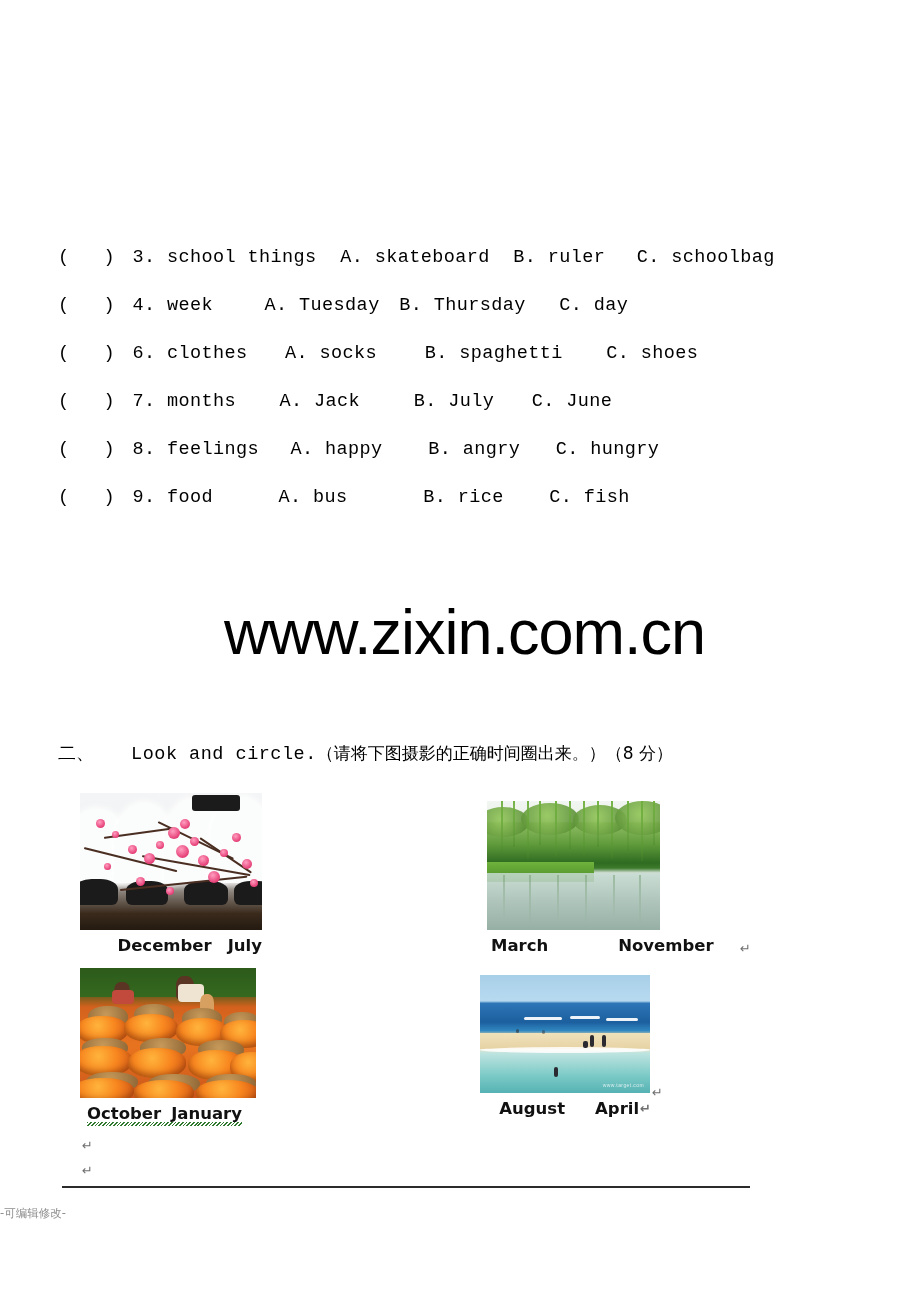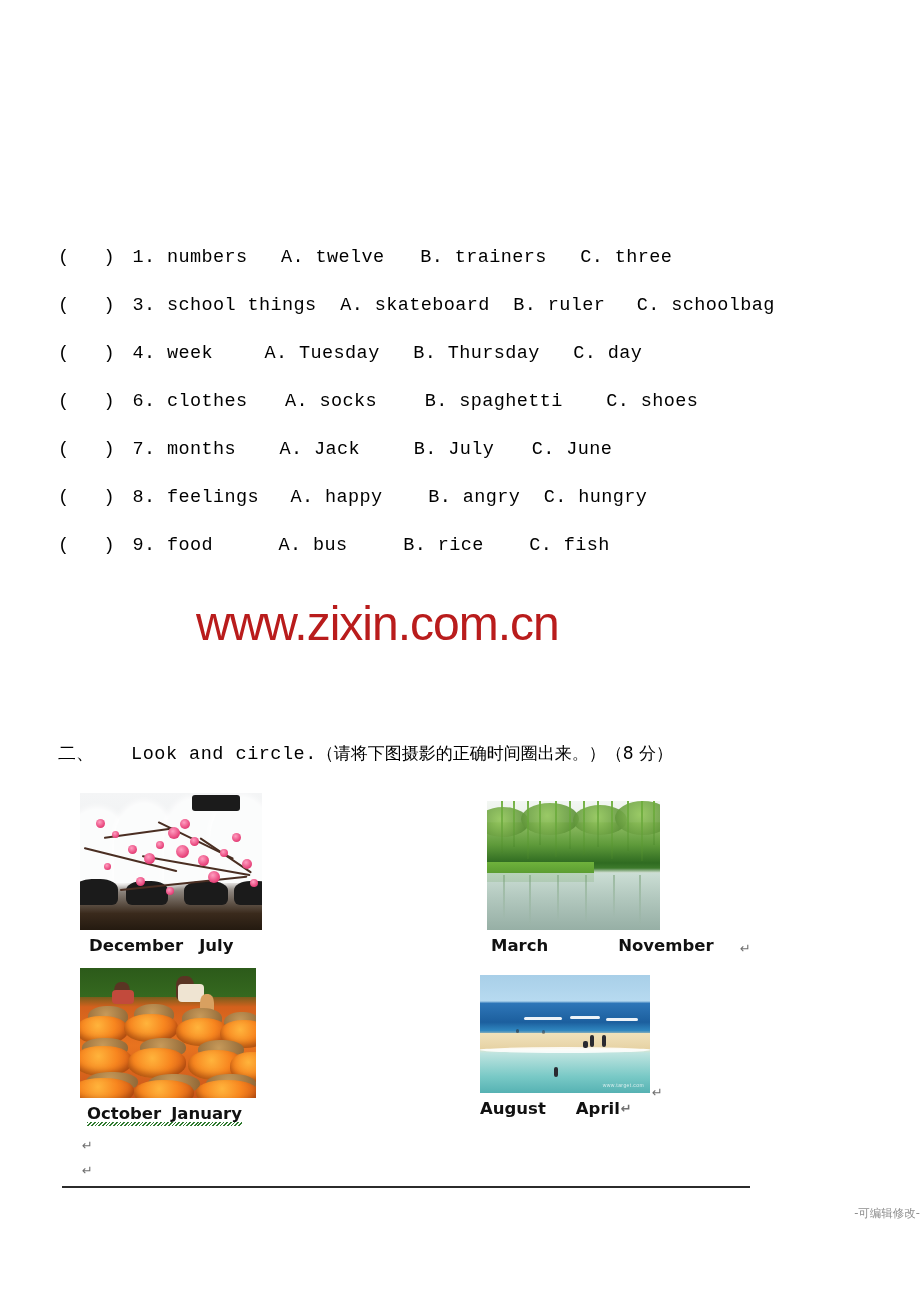--- a/index.html
+++ b/index.html
@@ -17,27 +17,27 @@
   }
 
   .page {
     position: absolute;
     inset: 0;
   }
 
   
   .watermark {
     position: absolute;
-    left: 196px;
+    left: 224px;
     top: 596px;
     width: 500px;
     font-family: "Liberation Sans", sans-serif;
-    font-size: 48px;
+    font-size: 63px;
     letter-spacing: -1px;
-    color: #b91c1c;
+    color: #000000;
     white-space: nowrap;
     user-select: none;
     z-index: 0;
   }
 
   
   .title {
     position: absolute;
     left: 0;
     top: 84px;
@@ -120,20 +120,21 @@
     overflow: hidden;
     background: #cfd3d0;
   }
   .caption {
     font-family: "DejaVu Sans", sans-serif;
     font-weight: bold;
     font-size: 16.5px;
     color: #111;
     white-space: nowrap;
     margin-top: 6px;
+    text-align: right;
   }
   .caption .gap-a { display: inline-block; width: 16px; }
   .caption .gap-b { display: inline-block; width: 70px; }
   .caption .gap-c { display: inline-block; width: 10px; }
   .caption .gap-d { display: inline-block; width: 30px; }
   .caption.squiggle {
     display: inline-block;
     padding-bottom: 3px;
     background-image:
       repeating-linear-gradient(135deg,
@@ -245,63 +246,55 @@
     width: 688px;
     height: 2px;
     background: #2b2b2b;
     z-index: 2;
   }
   .foot-note {
     position: absolute;
     left: 0;
     top: 1206px;
     width: 920px;
-    text-align: right;
+    text-align: left;
     font-family: "DejaVu Sans", sans-serif;
     font-size: 11.5px;
     color: #8e8e8e;
     z-index: 2;
   }
 </style>
 </head>
 <body>
 
 <div class="page">
 
   <div class="watermark">www.zixin.com.cn</div>
 
 
 
   <div class="q-list">
 
-    <div class="q-row">
-      <span class="paren">(</span><span class="blank"></span><span class="paren">)</span>
-      <span class="num">1.</span>
-      <span class="cat">numbers</span>
-      <span class="opt" style="margin-left:22px">A. twelve</span>
-      <span class="opt" style="margin-left:24px">B. trainers</span>
-      <span class="opt" style="margin-left:22px">C. three</span>
-    </div>
 
 
     <div class="q-row">
       <span class="paren">(</span><span class="blank"></span><span class="paren">)</span>
       <span class="num">3.</span>
       <span class="cat">school things</span>
       <span class="opt" style="margin-left:12px">A. skateboard</span>
       <span class="opt" style="margin-left:12px">B. ruler</span>
       <span class="opt" style="margin-left:20px">C. schoolbag</span>
     </div>
 
     <div class="q-row">
       <span class="paren">(</span><span class="blank"></span><span class="paren">)</span>
       <span class="num">4.</span>
       <span class="cat">week</span>
       <span class="opt" style="margin-left:40px">A. Tuesday</span>
-      <span class="opt" style="margin-left:22px">B. Thursday</span>
+      <span class="opt" style="margin-left:8px">B. Thursday</span>
       <span class="opt" style="margin-left:22px">C. day</span>
     </div>
 
 
     <div class="q-row">
       <span class="paren">(</span><span class="blank"></span><span class="paren">)</span>
       <span class="num">6.</span>
       <span class="cat">clothes</span>
       <span class="opt" style="margin-left:26px">A. socks</span>
       <span class="opt" style="margin-left:36px">B. spaghetti</span>
@@ -316,29 +309,29 @@
       <span class="opt" style="margin-left:42px">B. July</span>
       <span class="opt" style="margin-left:26px">C. June</span>
     </div>
 
     <div class="q-row">
       <span class="paren">(</span><span class="blank"></span><span class="paren">)</span>
       <span class="num">8.</span>
       <span class="cat">feelings</span>
       <span class="opt" style="margin-left:20px">A. happy</span>
       <span class="opt" style="margin-left:34px">B. angry</span>
-      <span class="opt" style="margin-left:12px">C. hungry</span>
+      <span class="opt" style="margin-left:24px">C. hungry</span>
     </div>
 
     <div class="q-row">
       <span class="paren">(</span><span class="blank"></span><span class="paren">)</span>
       <span class="num">9.</span>
       <span class="cat">food</span>
       <span class="opt" style="margin-left:54px">A. bus</span>
-      <span class="opt" style="margin-left:44px">B. rice</span>
+      <span class="opt" style="margin-left:64px">B. rice</span>
       <span class="opt" style="margin-left:34px">C. fish</span>
     </div>
 
 
   </div>
 
   <div class="section-head" id="sec2-head">
     <span class="idx">二、</span>
     <span class="en" style="margin-left:26px">Look and circle.</span><span class="cn">（请将下图摄影的正确时间圈出来。）</span><span class="cn">（8 分）</span>
   </div>

